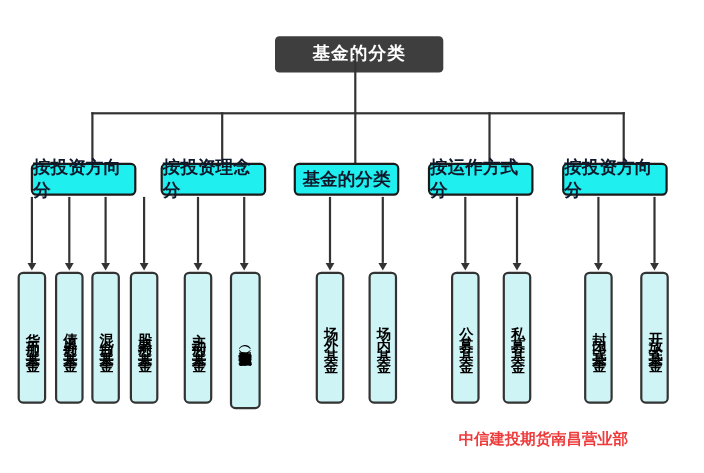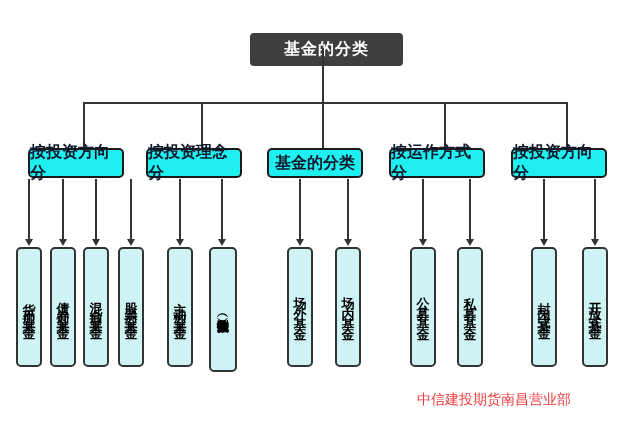--- a/index.html
+++ b/index.html
@@ -36,21 +36,21 @@
   .leaf span{
     writing-mode:vertical-rl;text-orientation:mixed;
     font-size:13px;font-weight:bold;line-height:1;
   }
   .leaf.sp5 span{letter-spacing:6px;text-indent:0;}
   .leaf.sp4 span{letter-spacing:10px;}
   .leaf.tall{height:125px;}
   .leaf.tall span{letter-spacing:0px;font-size:12px;}
   .footer-caption{
     position:absolute;left:417px;top:391px;
-    color:var(--footer-text,#ee3b3b);font-size:14px;font-weight:normal;
+    color:var(--footer-text,#ee3b3b);font-size:14px;font-weight:bold;
     white-space:nowrap;
   }
 </style>
 </head>
 <body>
 
 <div class="canvas">
 
   <div class="root-box">基金的分类</div>
 

